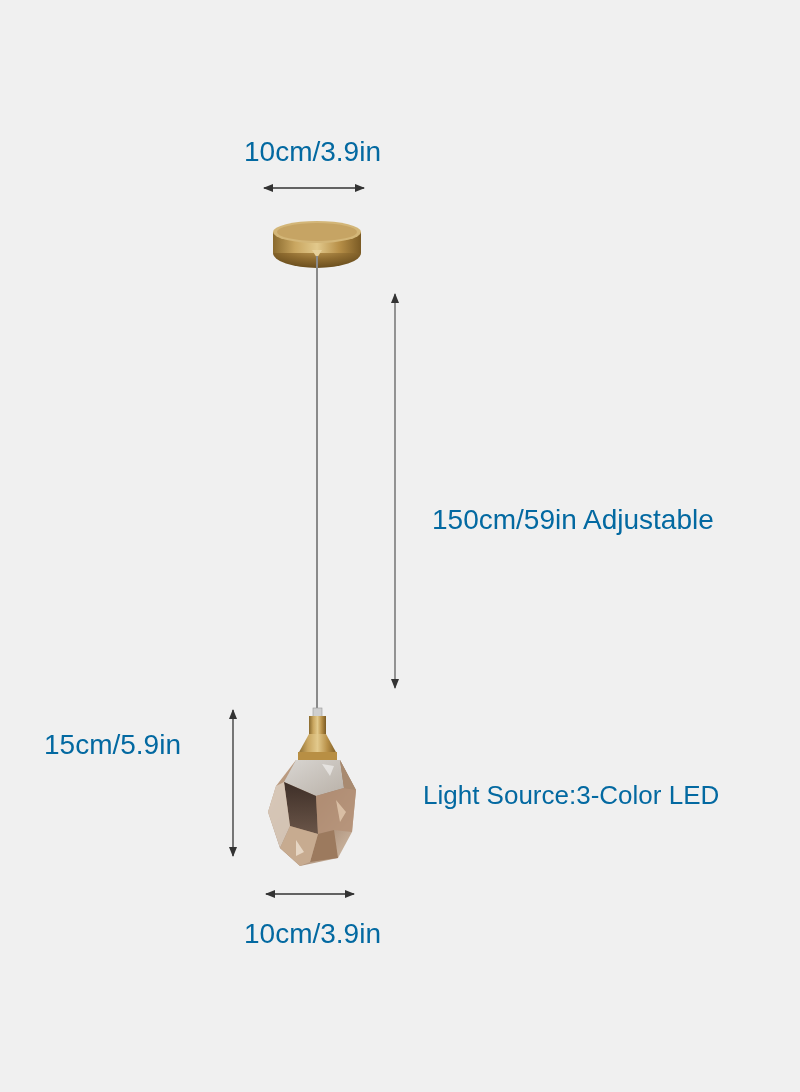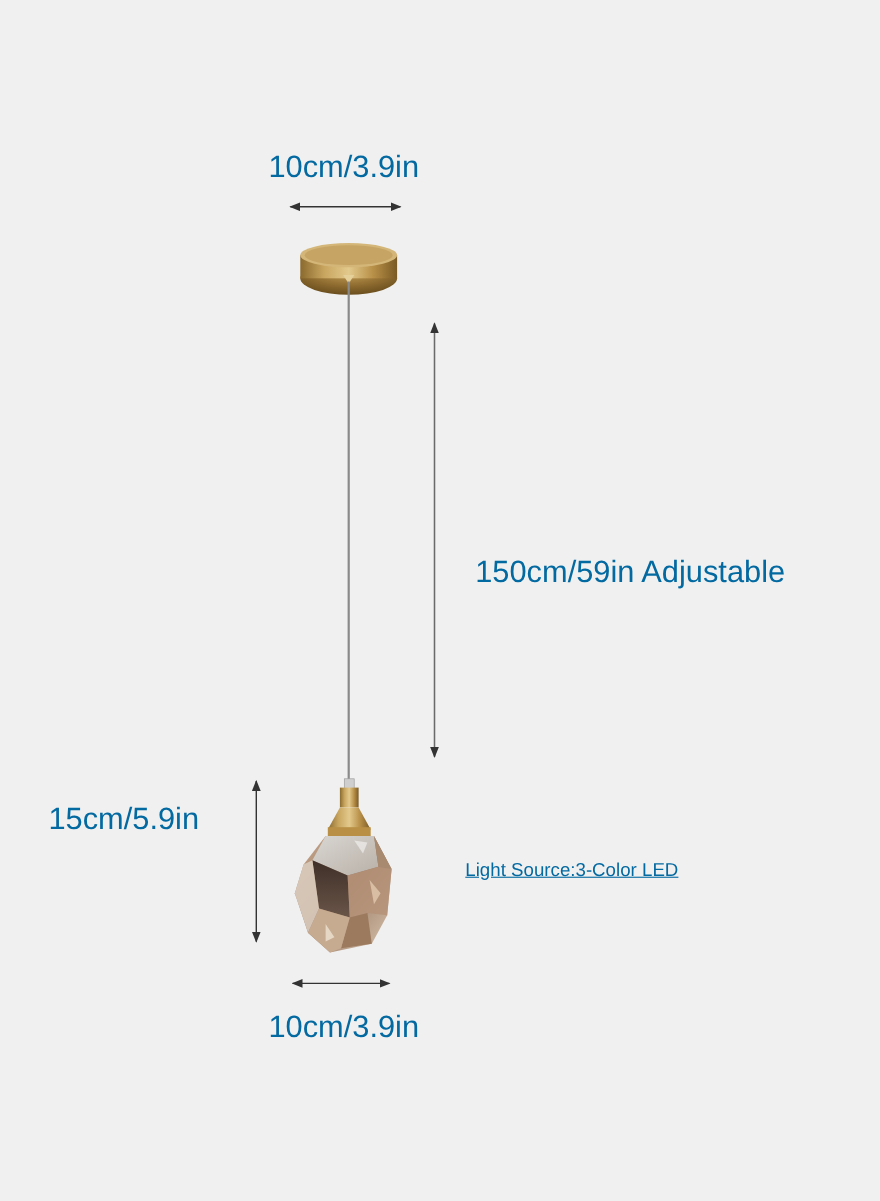--- a/index.html
+++ b/index.html
@@ -11,21 +11,21 @@
     font-family: "Liberation Sans", "DejaVu Sans", sans-serif;
     color: #111;
   }
   .label {
     position: absolute;
     white-space: nowrap;
     color: #0369a1;
     line-height: 1;
   }
   .lbl-lg { font-size: 28px; }
-  .lbl-md { font-size: 17px; text-decoration: underline; }
+  .lbl-md { font-size: 26px; }
   svg.layer { position: absolute; left: 0; top: 0; }
 </style>
 </head>
 <body>
 
 <div class="label lbl-lg" style="left:244px; top:138px;">10cm/3.9in</div>
 
 <div class="label lbl-lg" style="left:432px; top:506px;">150cm/59in Adjustable</div>
 
 <div class="label lbl-lg" style="left:44px; top:731px;">15cm/5.9in</div>

